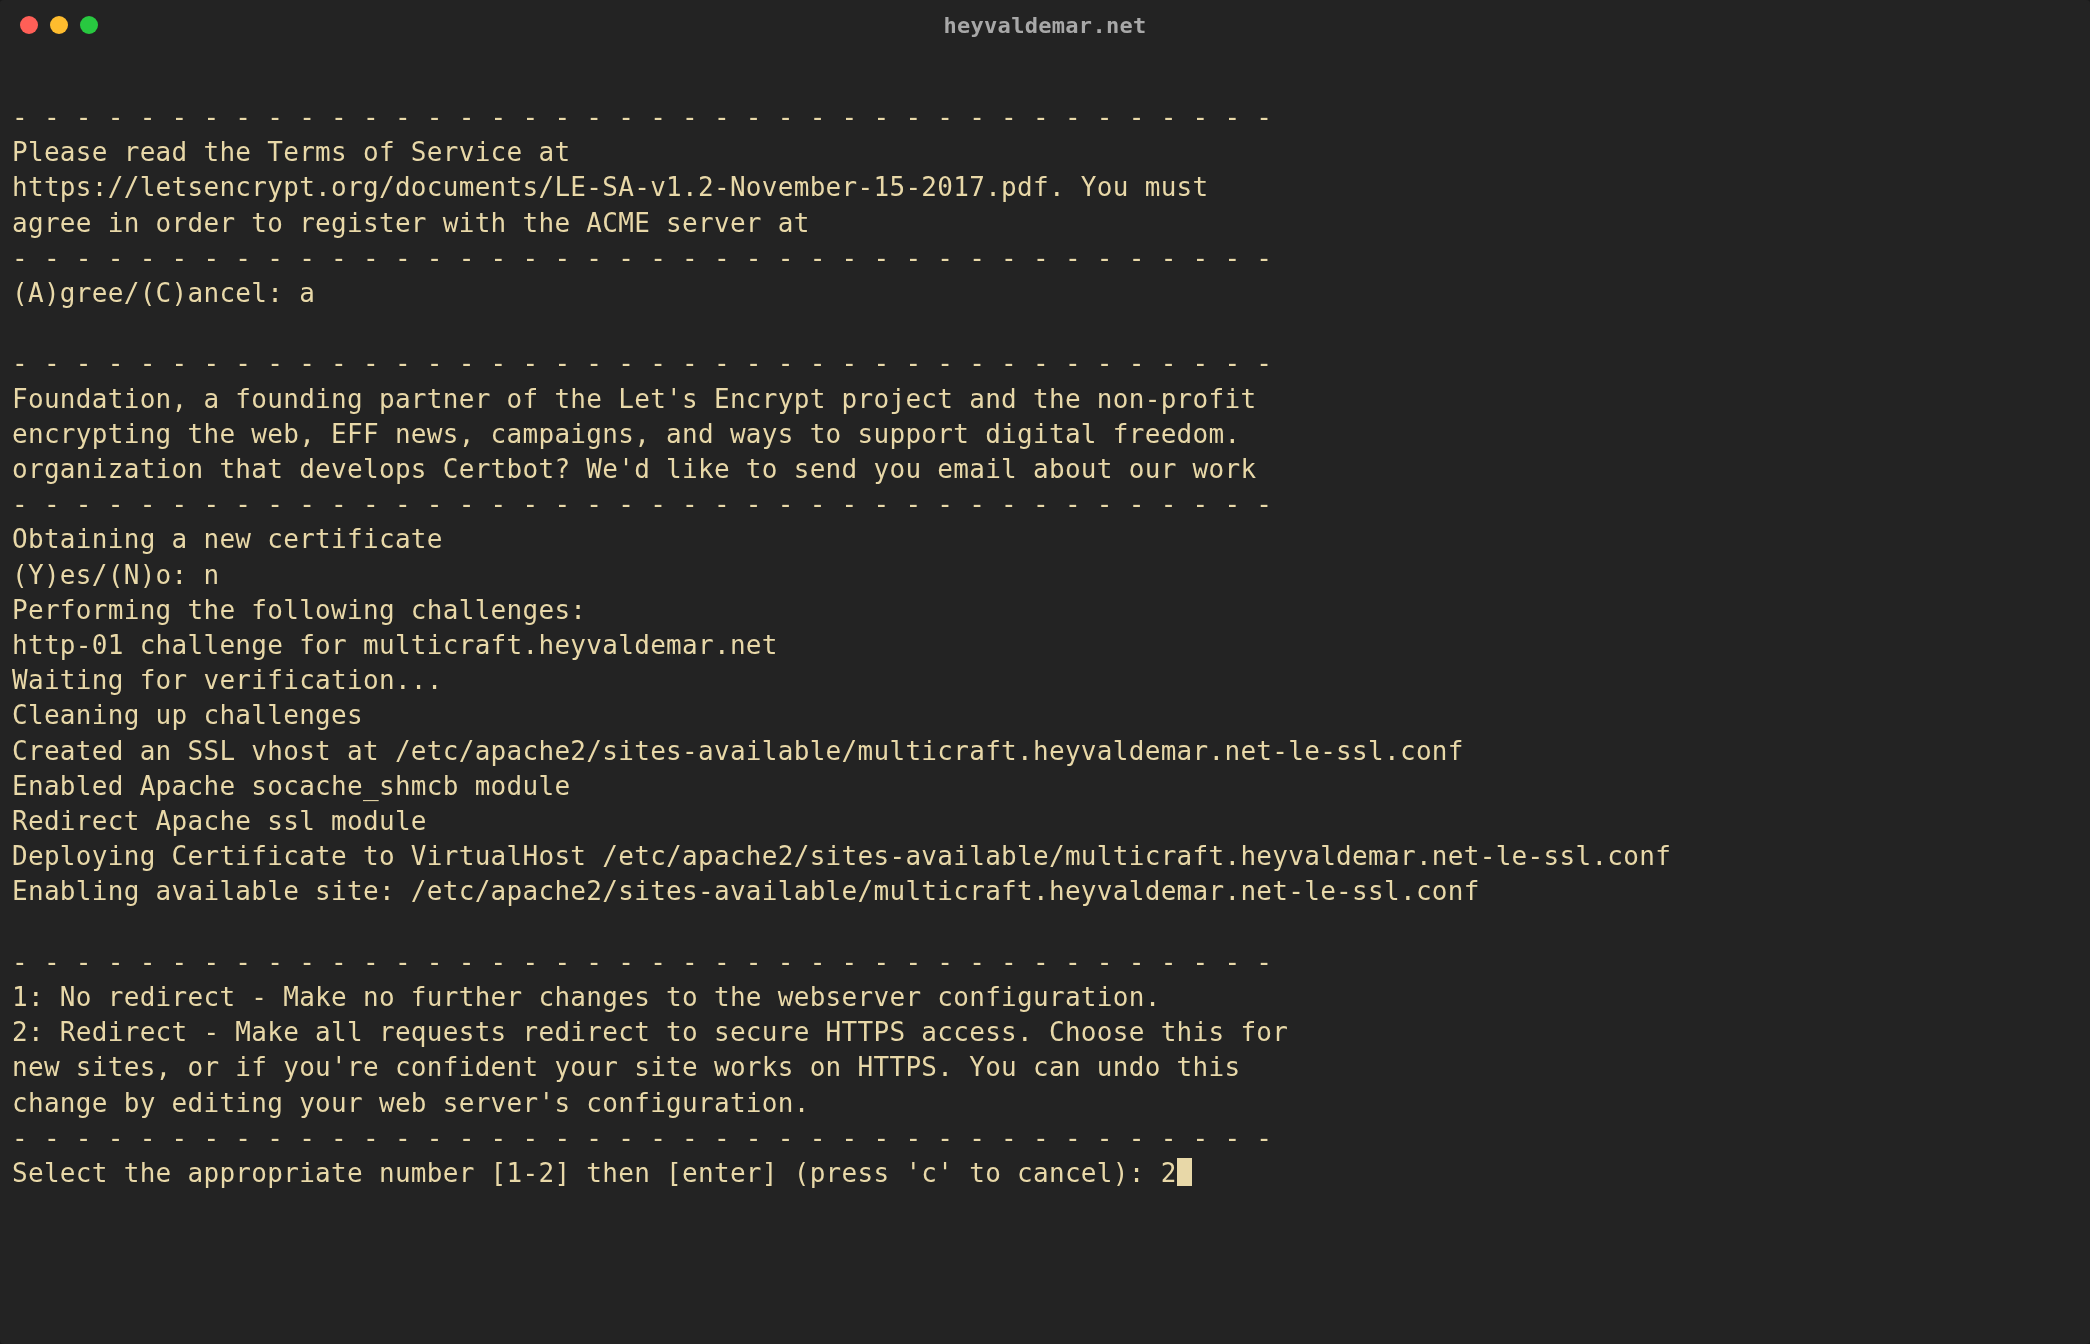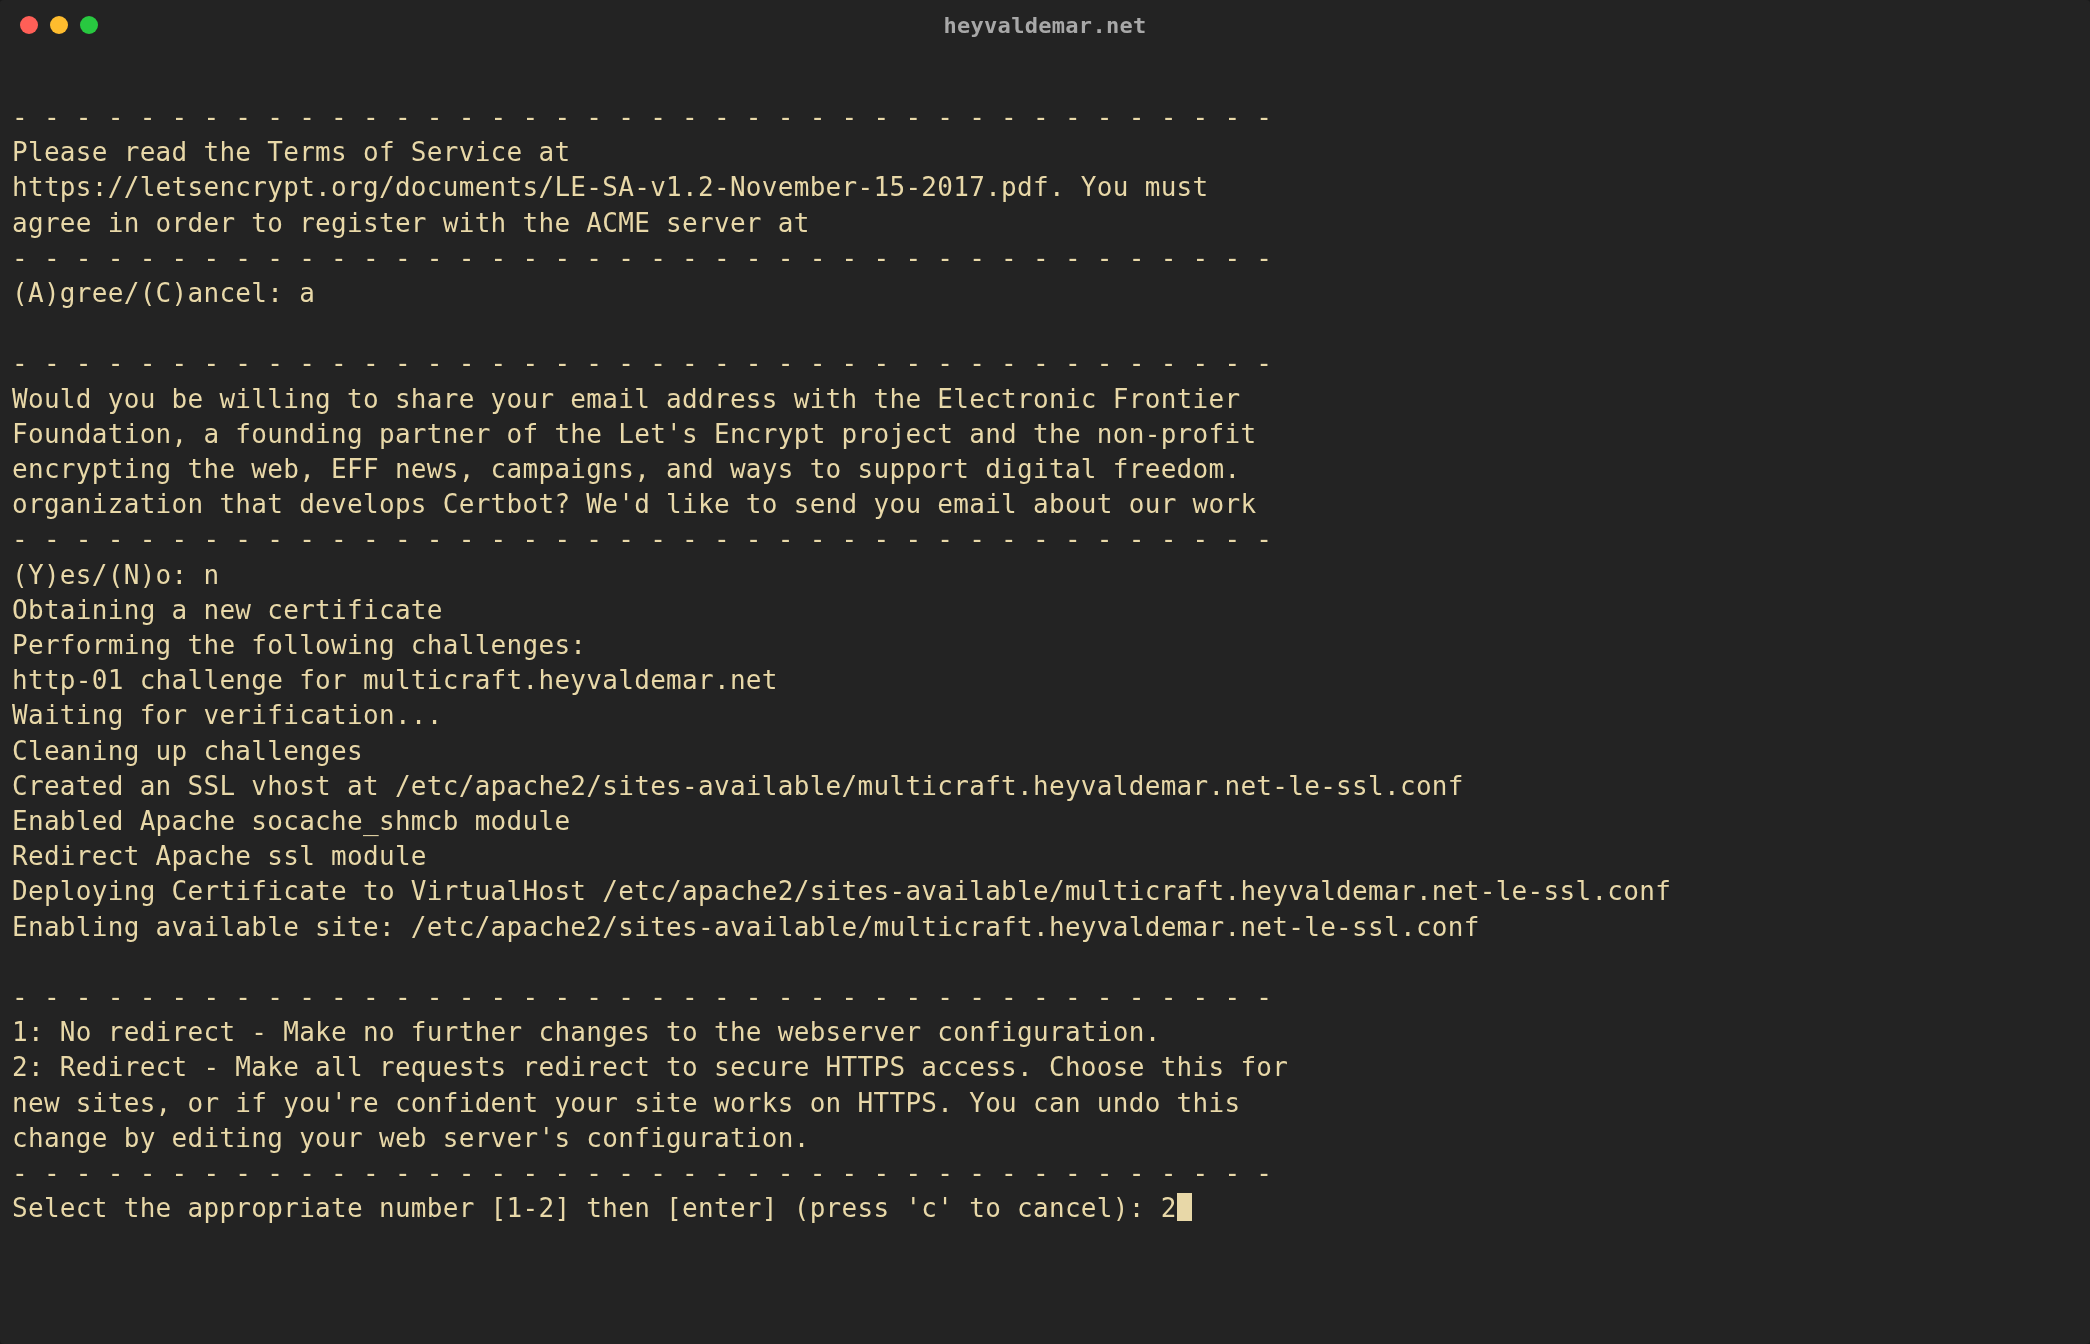--- a/index.html
+++ b/index.html
@@ -91,27 +91,26 @@
   <div class="terminal-content">
     <div id="terminal-output">
         <div class="terminal-line">- - - - - - - - - - - - - - - - - - - - - - - - - - - - - - - - - - - - - - - -</div>
         <div class="terminal-line">Please read the Terms of Service at</div>
         <div class="terminal-line">https://letsencrypt.org/documents/LE-SA-v1.2-November-15-2017.pdf. You must</div>
         <div class="terminal-line">agree in order to register with the ACME server at</div>
         <div class="terminal-line">- - - - - - - - - - - - - - - - - - - - - - - - - - - - - - - - - - - - - - - -</div>
         <div class="terminal-line">(A)gree/(C)ancel: a</div>
         <div class="terminal-line">&nbsp;</div>
         <div class="terminal-line">- - - - - - - - - - - - - - - - - - - - - - - - - - - - - - - - - - - - - - - -</div>
-        <div class="terminal-line">Would you be willing to share your email address with the Electronic Frontier</div>
         <div class="terminal-line">Foundation, a founding partner of the Let's Encrypt project and the non-profit</div>
         <div class="terminal-line">encrypting the web, EFF news, campaigns, and ways to support digital freedom.</div>
         <div class="terminal-line">organization that develops Certbot? We'd like to send you email about our work</div>
         <div class="terminal-line">- - - - - - - - - - - - - - - - - - - - - - - - - - - - - - - - - - - - - - - -</div>
+        <div class="terminal-line">Obtaining a new certificate</div>
         <div class="terminal-line">(Y)es/(N)o: n</div>
-        <div class="terminal-line">Obtaining a new certificate</div>
         <div class="terminal-line">Performing the following challenges:</div>
         <div class="terminal-line">http-01 challenge for multicraft.heyvaldemar.net</div>
         <div class="terminal-line">Waiting for verification...</div>
         <div class="terminal-line">Cleaning up challenges</div>
         <div class="terminal-line">Created an SSL vhost at /etc/apache2/sites-available/multicraft.heyvaldemar.net-le-ssl.conf</div>
         <div class="terminal-line">Enabled Apache socache_shmcb module</div>
         <div class="terminal-line">Redirect Apache ssl module</div>
         <div class="terminal-line">Deploying Certificate to VirtualHost /etc/apache2/sites-available/multicraft.heyvaldemar.net-le-ssl.conf</div>
         <div class="terminal-line">Enabling available site: /etc/apache2/sites-available/multicraft.heyvaldemar.net-le-ssl.conf</div>
         <div class="terminal-line">&nbsp;</div>

